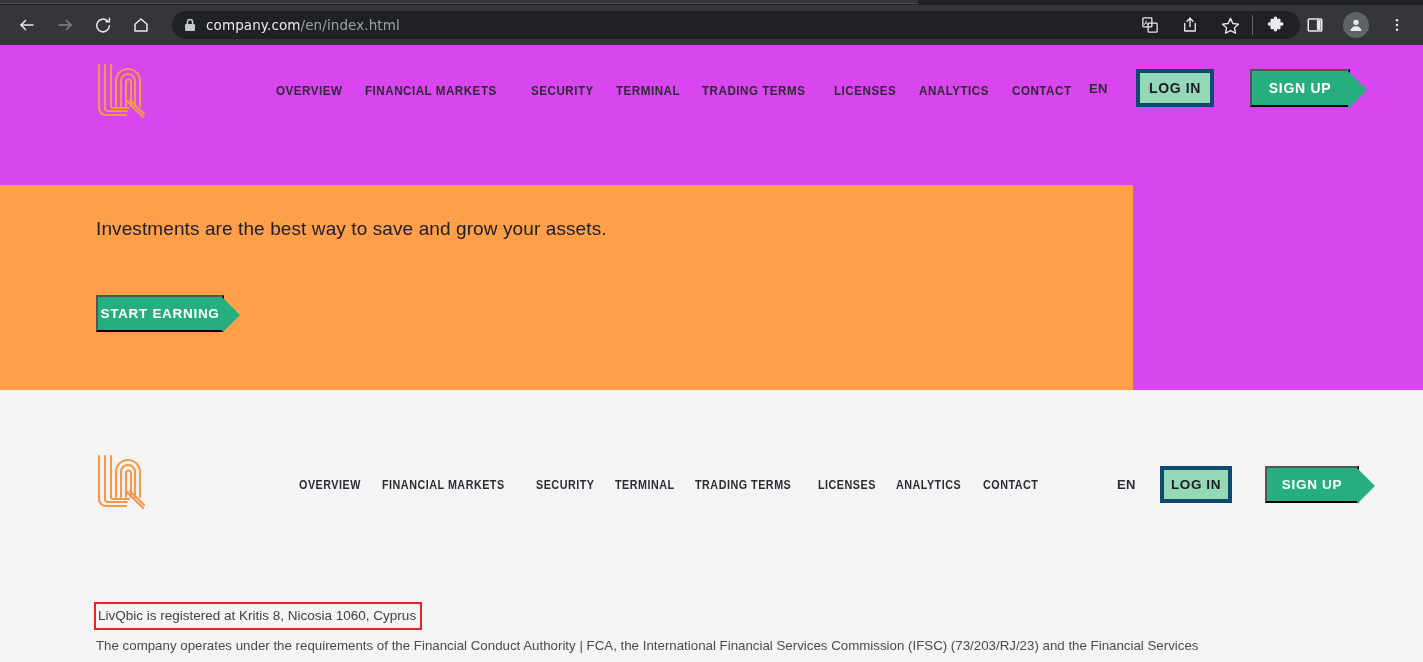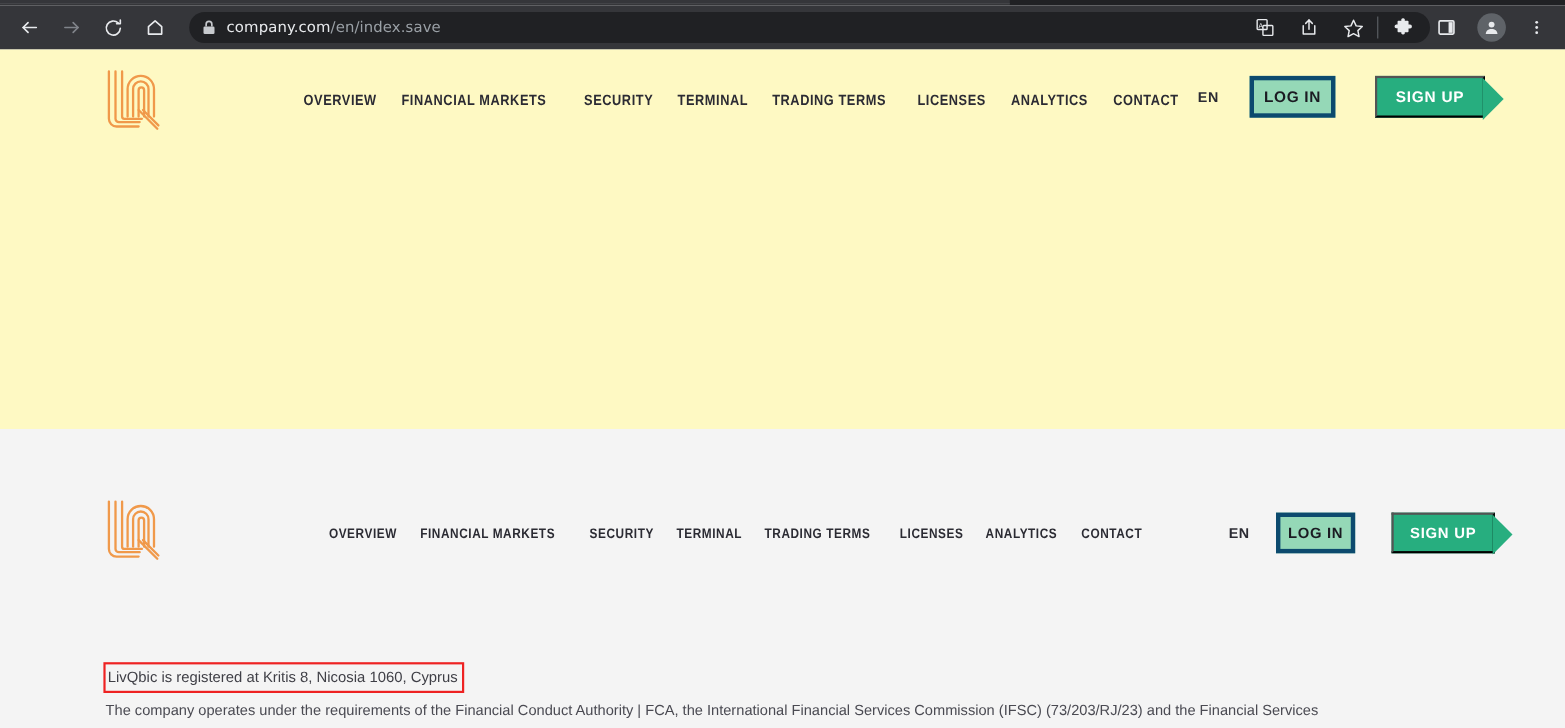--- a/index.html
+++ b/index.html
@@ -63,21 +63,21 @@
   .tb-icon.avatar {
     background: #5f6368; border-radius: 50%;
     width: 26px; height: 26px; margin: 0 8px;
   }
   .tb-sep { width: 1px; height: 20px; background: #5f6368; margin: 0 2px; }
 
   
   .page {
     position: absolute; top: 45px; left: 0;
     width: 1423px; height: 617px;
-    background: #fef9c3;
+    background: #d946ef;
     overflow: hidden;
   }
 
   
   .site-header {
     position: relative;
     height: 95px;
     display: flex; align-items: center;
   }
   .logo {
@@ -249,21 +249,21 @@
     </div>
   </div>
 
   <div class="omnibox">
     <span class="omni-lock">
       <svg width="12" height="14" viewBox="0 0 12 14">
           <rect x="1" y="6" width="10" height="7" rx="1.2" fill="#c7cace"></rect>
           <path d="M3.4 6 V4 a2.6 2.6 0 0 1 5.2 0 V6" fill="none" stroke="#c7cace" stroke-width="1.5"></path>
         </svg>
     </span>
-    <span class="omni-url"><span class="host">company.com</span><span>/en/index.save</span></span>
+    <span class="omni-url"><span class="host">company.com</span><span>/en/index.html</span></span>
   </div>
 
   <div class="toolbar-actions">
     <div class="tb-icon">
       <svg width="18" height="18" viewBox="0 0 24 24" fill="none" stroke="#e8eaed" stroke-width="1.7">
           <rect x="2.5" y="2.5" width="12" height="12" rx="1"></rect>
           <rect x="9.5" y="9.5" width="12" height="12" rx="1"></rect>
           <text x="4" y="12" font-size="8" fill="#e8eaed" stroke="none" font-family="DejaVu Sans">A</text>
         </svg>
     </div>
@@ -334,20 +334,24 @@
       <a class="nav-link">CONTACT</a>
     </nav>
 
     <div class="header-right">
       <span class="lang">EN</span>
       <button class="btn-login">LOG IN</button>
       <button class="pennant btn-signup-hdr">SIGN UP</button>
     </div>
   </header>
 
+  <section class="hero">
+    <div class="hero-title">Investments are the best way to save and grow your assets.</div>
+    <button class="pennant btn-start">START EARNING</button>
+  </section>
 
   <footer class="site-footer">
     <a class="footer-logo">
       <svg width="50" height="60" viewBox="0 0 50 60" fill="none" stroke="#f0994a" stroke-width="2.1" stroke-linecap="round">
         <path d="M3 3 V46 a7 7 0 0 0 7 7 H30"></path>
         <path d="M9 3 V46 a3 3 0 0 0 3 3 H31"></path>
         <path d="M15 3 V44 a2 2 0 0 0 2 2 H33"></path>
         <path d="M20 44 V19 a12 12 0 0 1 24 0 V44"></path>
         <path d="M25 44 V19 a7 7 0 0 1 14 0 V44"></path>
         <path d="M30 44 V20 a2.5 2.5 0 0 1 5 0 V44"></path>

